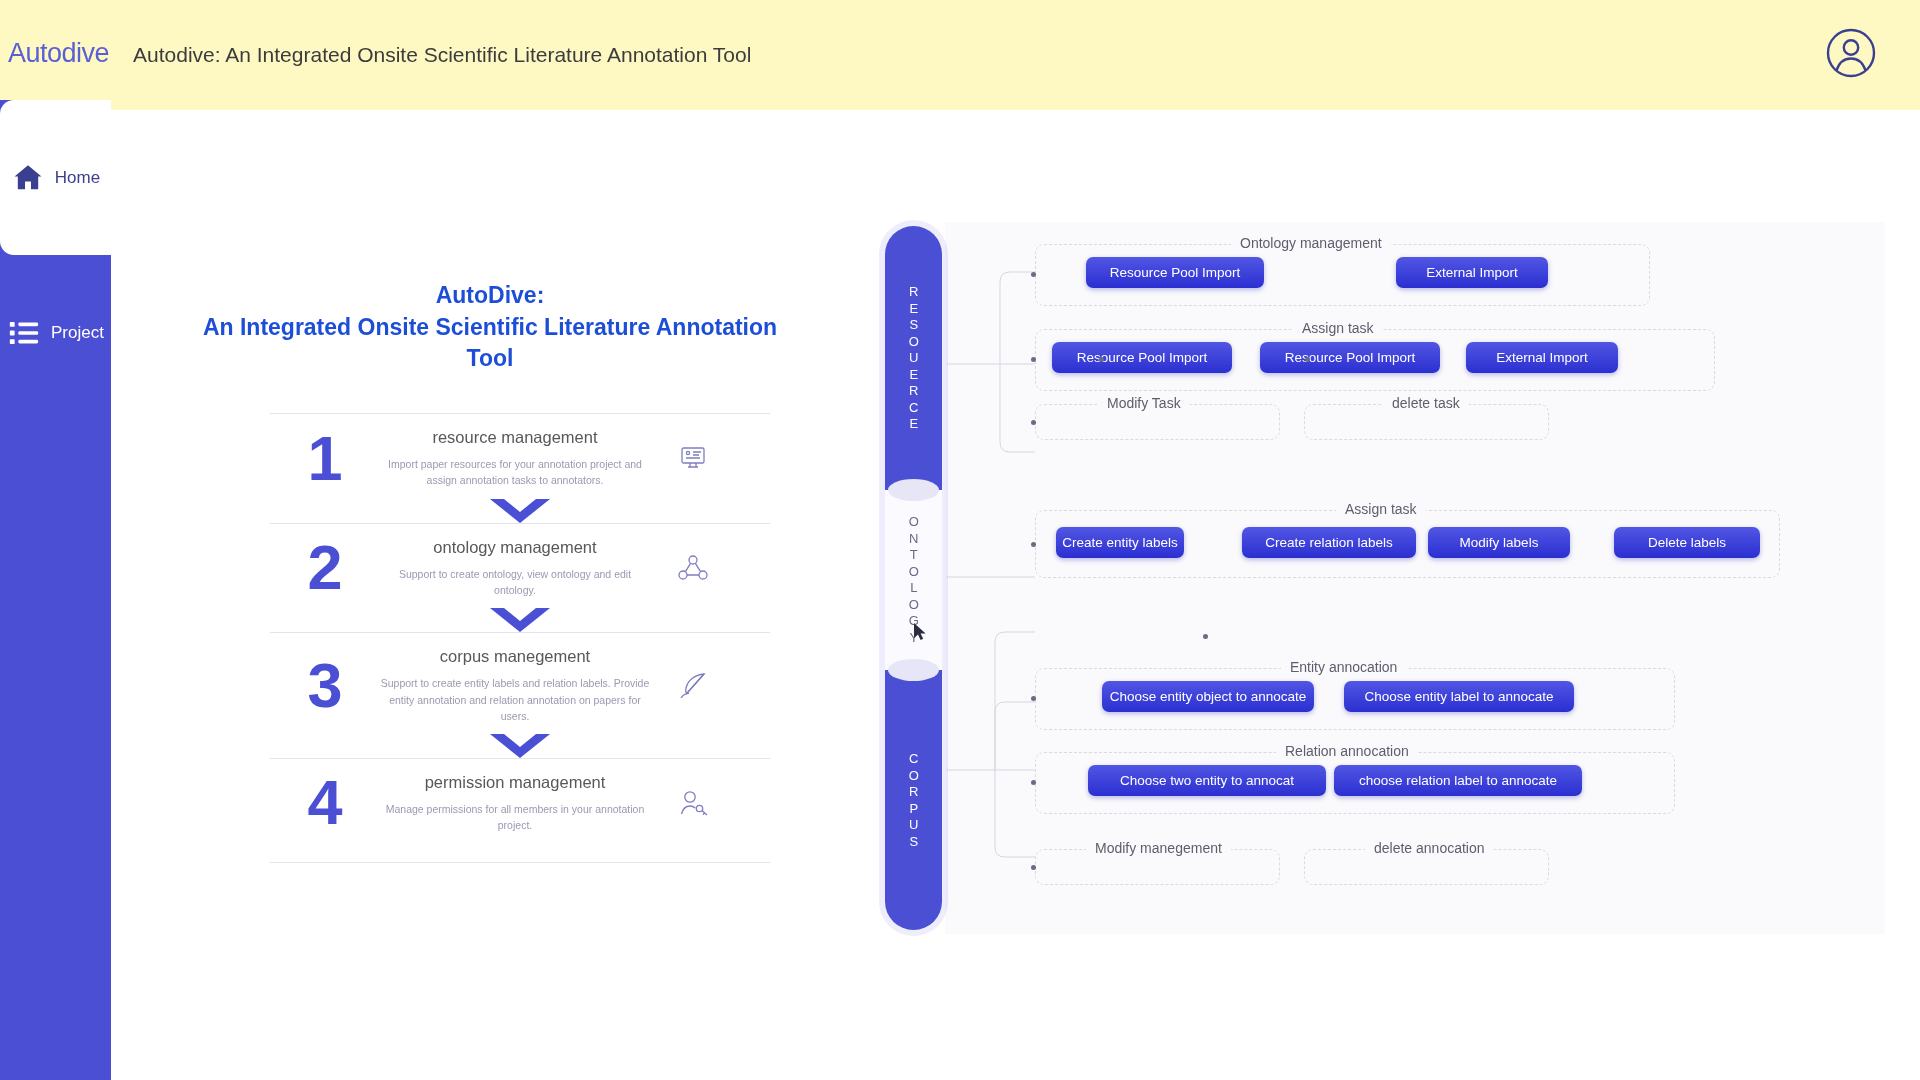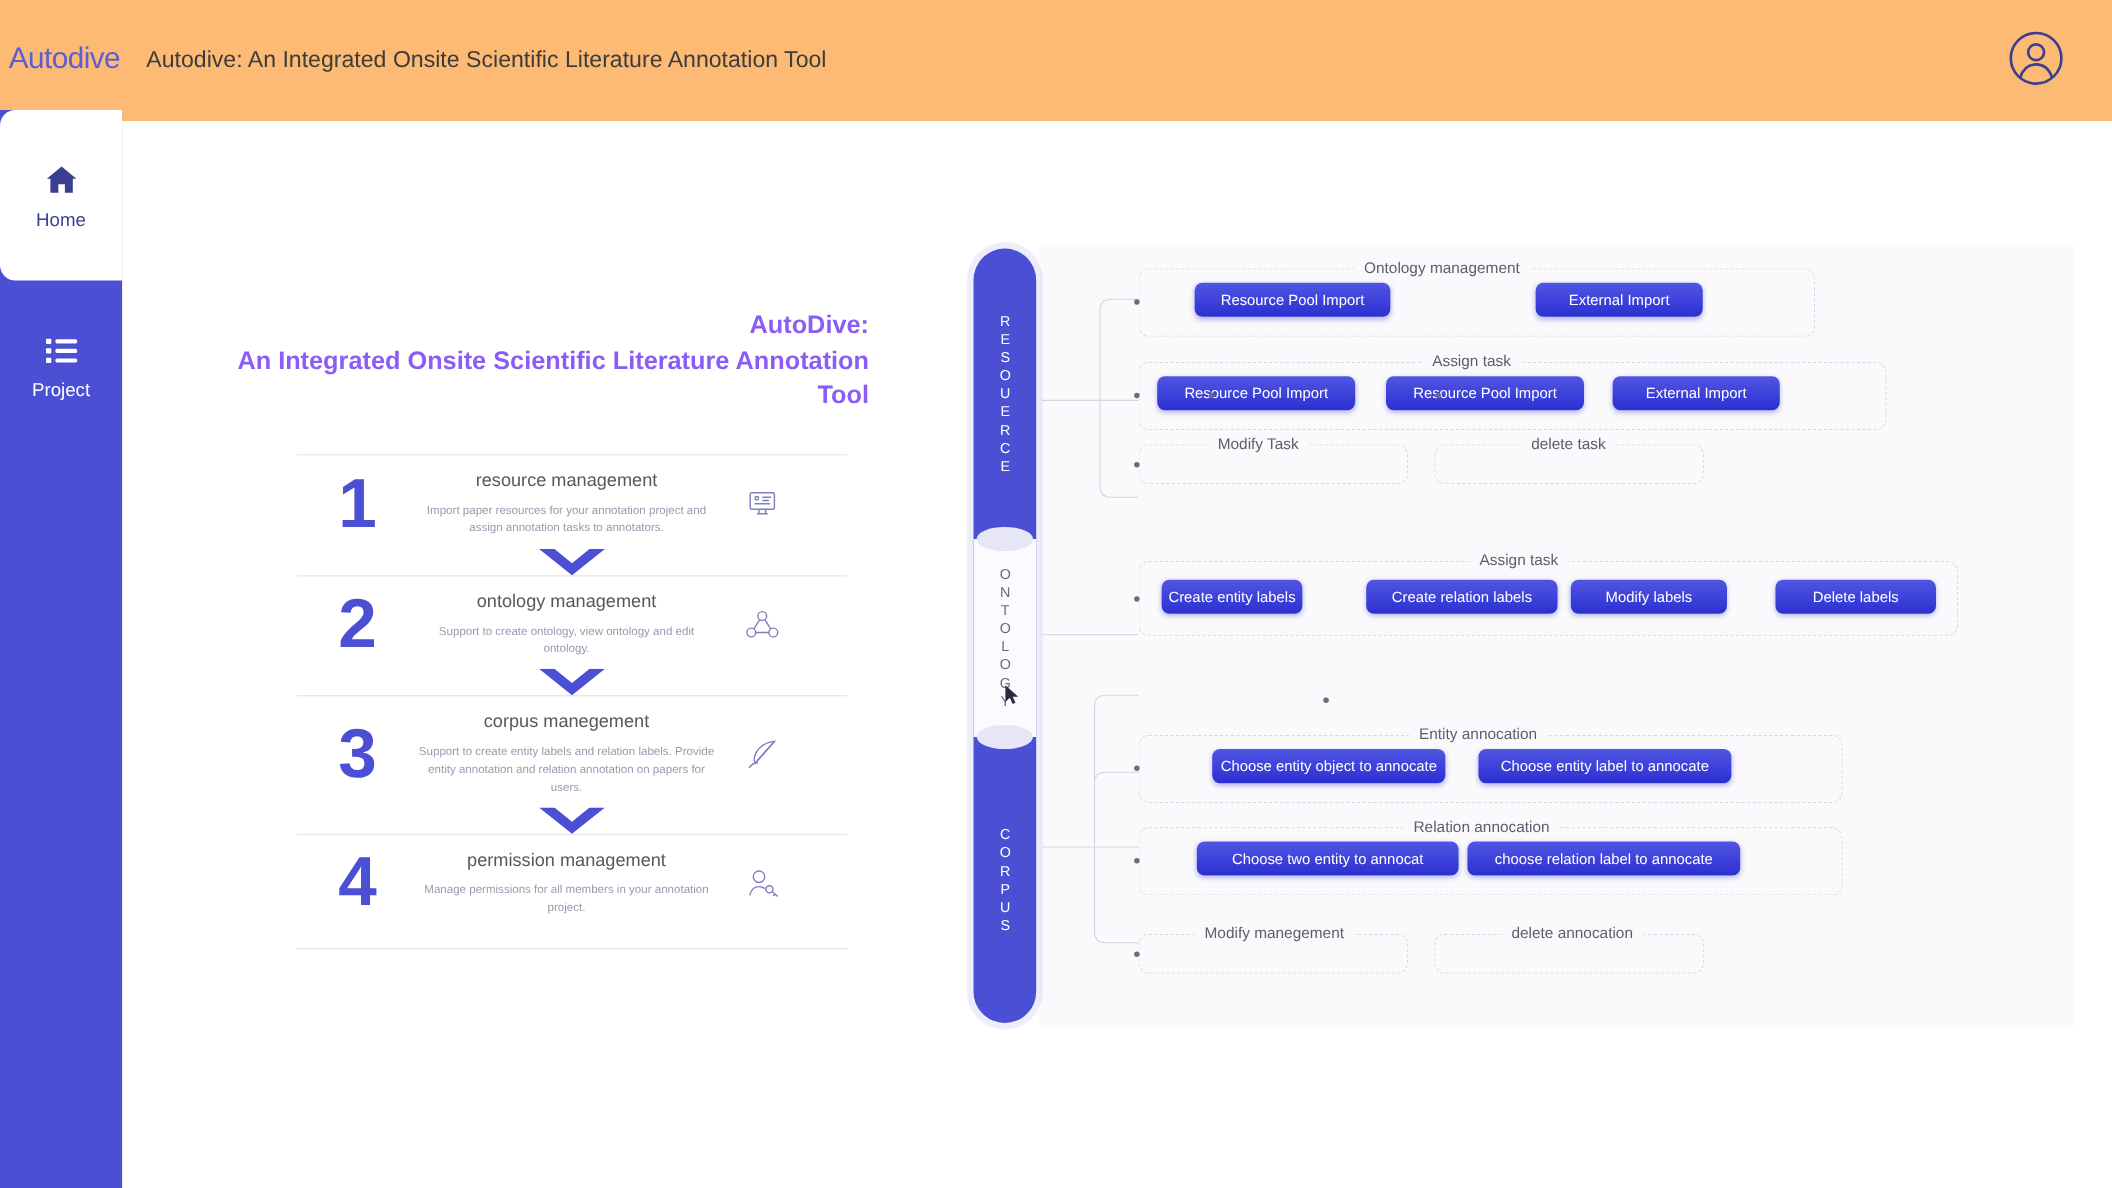--- a/index.html
+++ b/index.html
@@ -8,21 +8,21 @@
     width: 1920px; height: 1080px;
     background: #ffffff;
     font-family: "Liberation Sans", sans-serif;
     overflow: hidden;
   }
   #app { position: relative; width: 1920px; height: 1080px; background: #fff; }
 
   
   .topbar {
     position: absolute; left: 0; top: 0; width: 1920px; height: 110px;
-    background: #fdba74; display: flex; align-items: center;
+    background: #fef9c3; display: flex; align-items: center;
   }
   .logo {
     position: absolute; left: 8px; top: 38px;
     font-size: 27px; font-weight: 500; letter-spacing: -0.5px;
     color: #5a5fd6; font-family: "Liberation Sans", sans-serif;
   }
   .app-title {
     position: absolute; left: 133px; top: 43px;
     font-size: 21px; color: #3c3c3c; font-weight: 400; white-space: nowrap;
   }
@@ -31,36 +31,36 @@
     cursor: pointer;
   }
 
   
   .sidebar {
     position: absolute; left: 0; top: 100px; width: 111px; height: 980px;
     background: #4a4fd4;
   }
   .side-item {
     position: relative; width: 111px; height: 155px;
-    display: flex; flex-direction: column; align-items: center; justify-content: center;
+    display: flex; flex-direction: row; align-items: center; justify-content: center;
     color: #ffffff; cursor: pointer; gap: 10px;
   }
   .side-item.active {
     background: #ffffff; color: #3b3f8f;
     border-top-left-radius: 14px; border-bottom-left-radius: 14px;
   }
   .side-item .side-ico { width: 34px; height: 34px; display: block; }
   .side-item .side-lbl { font-size: 17px; line-height: 1; }
 
   
   .center {
     position: absolute; left: 190px; top: 280px; width: 600px;
   }
   .center-title {
-    text-align: right; font-size: 23px; font-weight: 700; color: #8b5cf6;
+    text-align: center; font-size: 23px; font-weight: 700; color: #1d4ed8;
     line-height: 1.38;
   }
   .steps { margin-top: 38px; width: 500px; margin-left: 80px; }
   .hrule { height: 1px; background: #e3e3e8; width: 100%; }
   .step {
     position: relative; display: flex; align-items: center; padding: 14px 0 14px 0;
   }
   .step-num {
     width: 110px; text-align: center; font-size: 63px; font-weight: 700;
     color: #4a4fd4; line-height: 0.95; font-family: "Liberation Sans", sans-serif;

